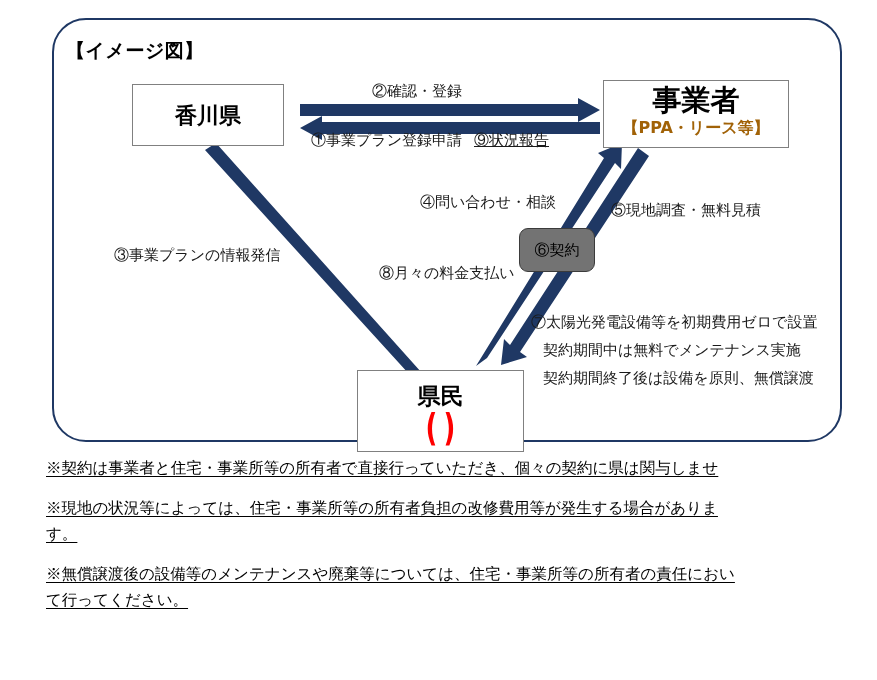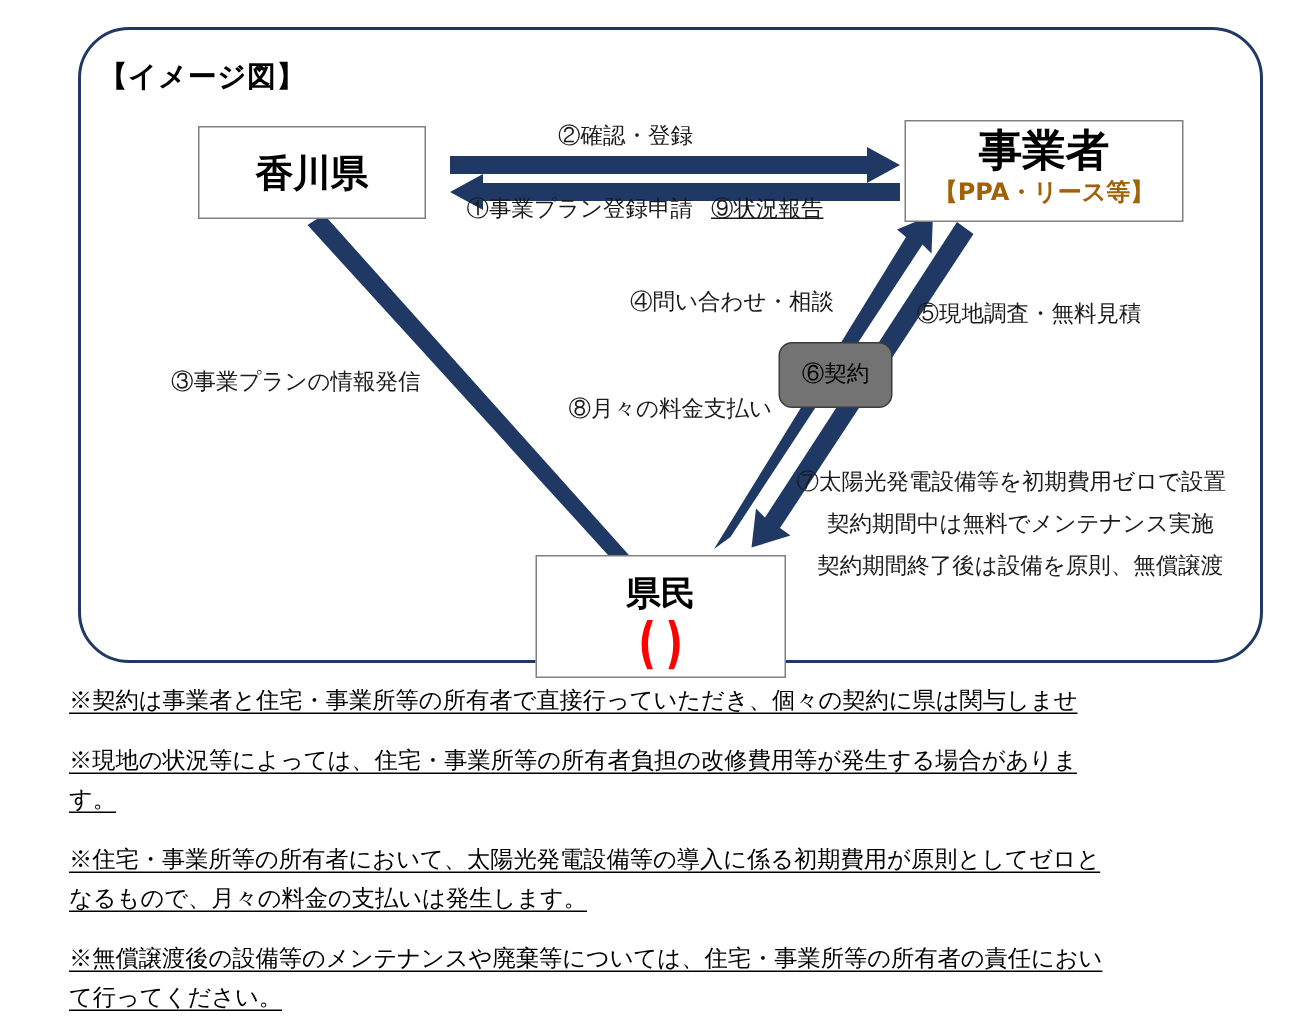--- a/index.html
+++ b/index.html
@@ -62,21 +62,21 @@
     white-space: nowrap;
   }
 
   #box-kagawa {
     left: 132px;
     top: 84px;
     width: 152px;
     height: 62px;
   }
   #box-kagawa .entity-title {
-    font-size: 25px;
+    font-size: 22px;
     line-height: 62px;
   }
 
   #box-jigyousha {
     left: 603px;
     top: 80px;
     width: 186px;
     height: 68px;
     padding-top: 4px;
   }
@@ -178,21 +178,21 @@
     left: 531px;
     top: 308px;
     z-index: 5;
     font-size: 15px;
     color: #1a1a1a;
   }
   #label-7 div {
     line-height: 28px;
     white-space: nowrap;
   }
-  #label-7 div + div { padding-left: 12px; text-align: center; }
+  #label-7 div + div { padding-left: 12px; }
 
   
   #notes {
     position: absolute;
     left: 46px;
     top: 455px;
     width: 800px;
   }
   .note {
     margin-bottom: 14px;
@@ -272,20 +272,16 @@
 
 <div id="notes">
   <div class="note">
     <div>※契約は事業者と住宅・事業所等の所有者で直接行っていただき、個々の契約に県は関与しませ</div>
   </div>
   <div class="note">
     <div>※現地の状況等によっては、住宅・事業所等の所有者負担の改修費用等が発生する場合がありま</div>
     <div class="note-line2">す。</div>
   </div>
   <div class="note">
-    <div>※住宅・事業所等の所有者において、太陽光発電設備等の導入に係る初期費用が原則としてゼロと</div>
-    <div class="note-line2">なるもので、月々の料金の支払いは発生します。</div>
-  </div>
-  <div class="note">
     <div>※無償譲渡後の設備等のメンテナンスや廃棄等については、住宅・事業所等の所有者の責任におい</div>
     <div class="note-line2">て行ってください。</div>
   </div>
 </div>
 
 </body></html>

